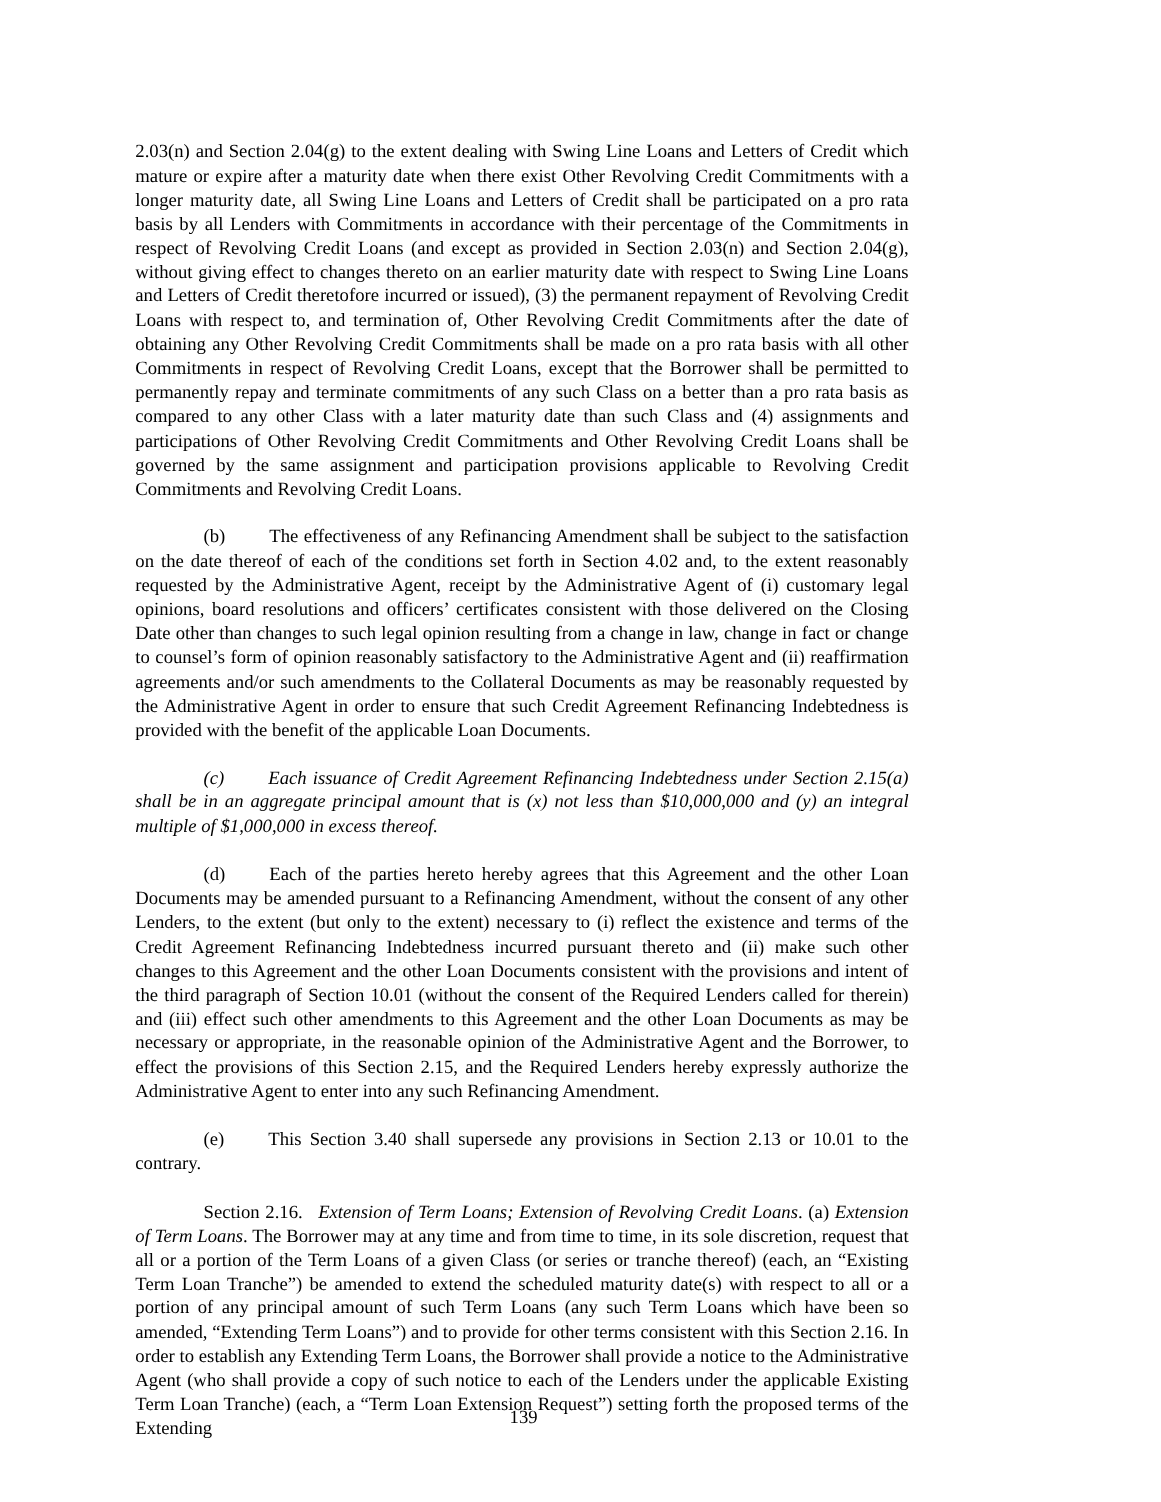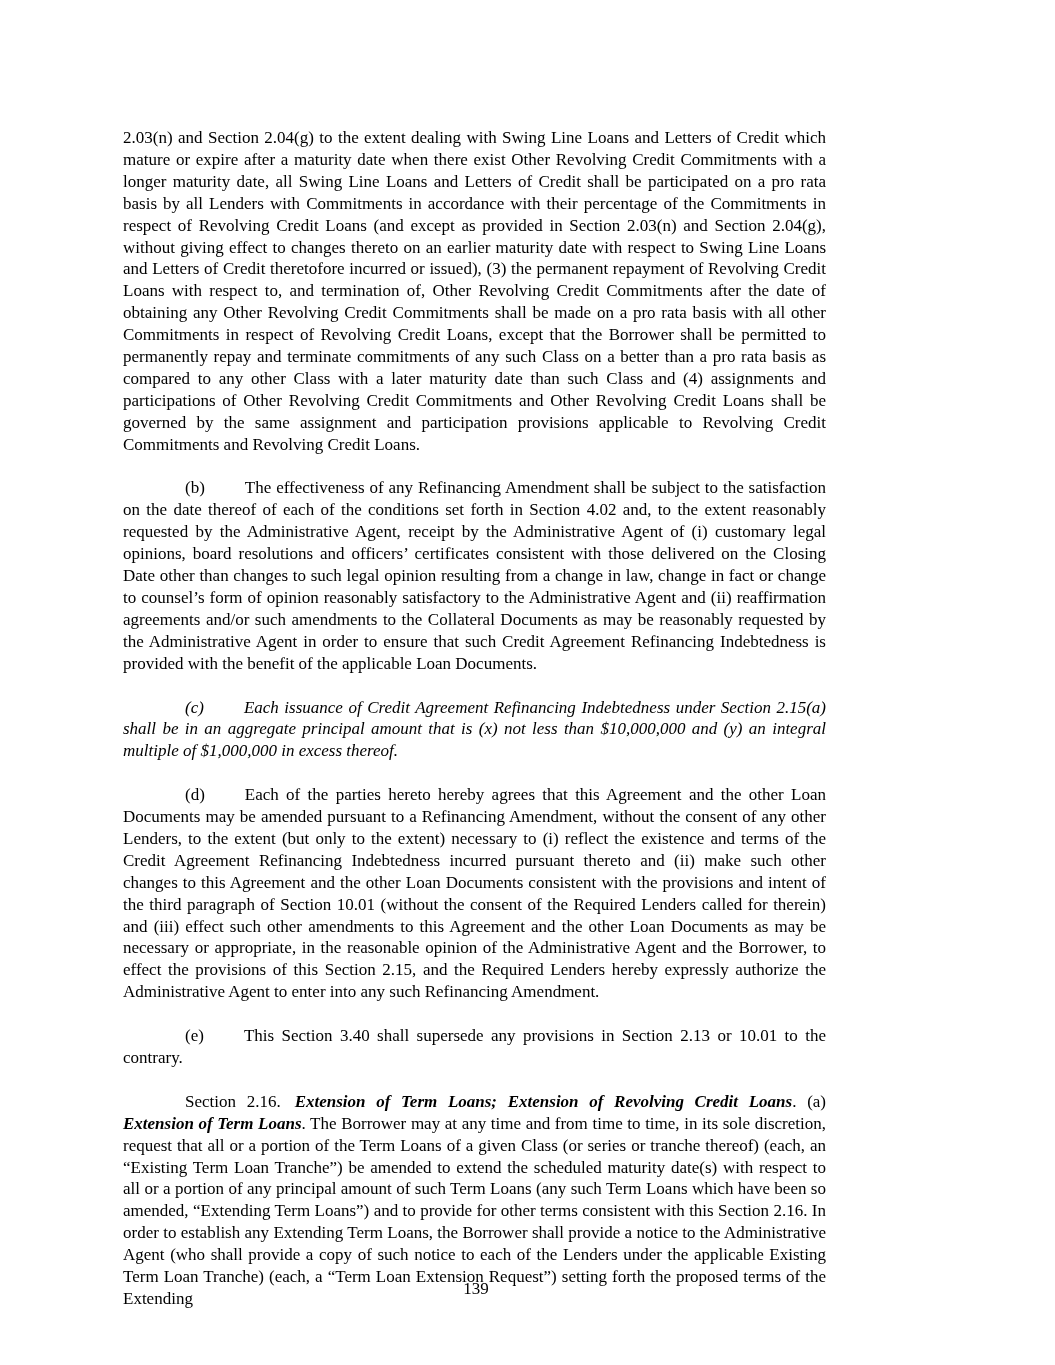--- a/index.html
+++ b/index.html
@@ -22,21 +22,21 @@
     overflow: hidden;
   }
   .para {
     margin: 0 0 21.9px 0;
   }
   .tab {
     display: inline-block;
     height: 1px;
   }
   .run-b { font-weight: normal; }
-  .run-i { font-style: italic; font-weight: bold; }
+  .run-i { font-style: italic; }
   .page-footer {
     position: absolute;
     top: 1278px;
     left: 0;
     width: 100%;
     text-align: center;
     font-size: 17px;
     line-height: 21.9px;
   }
 </style>

